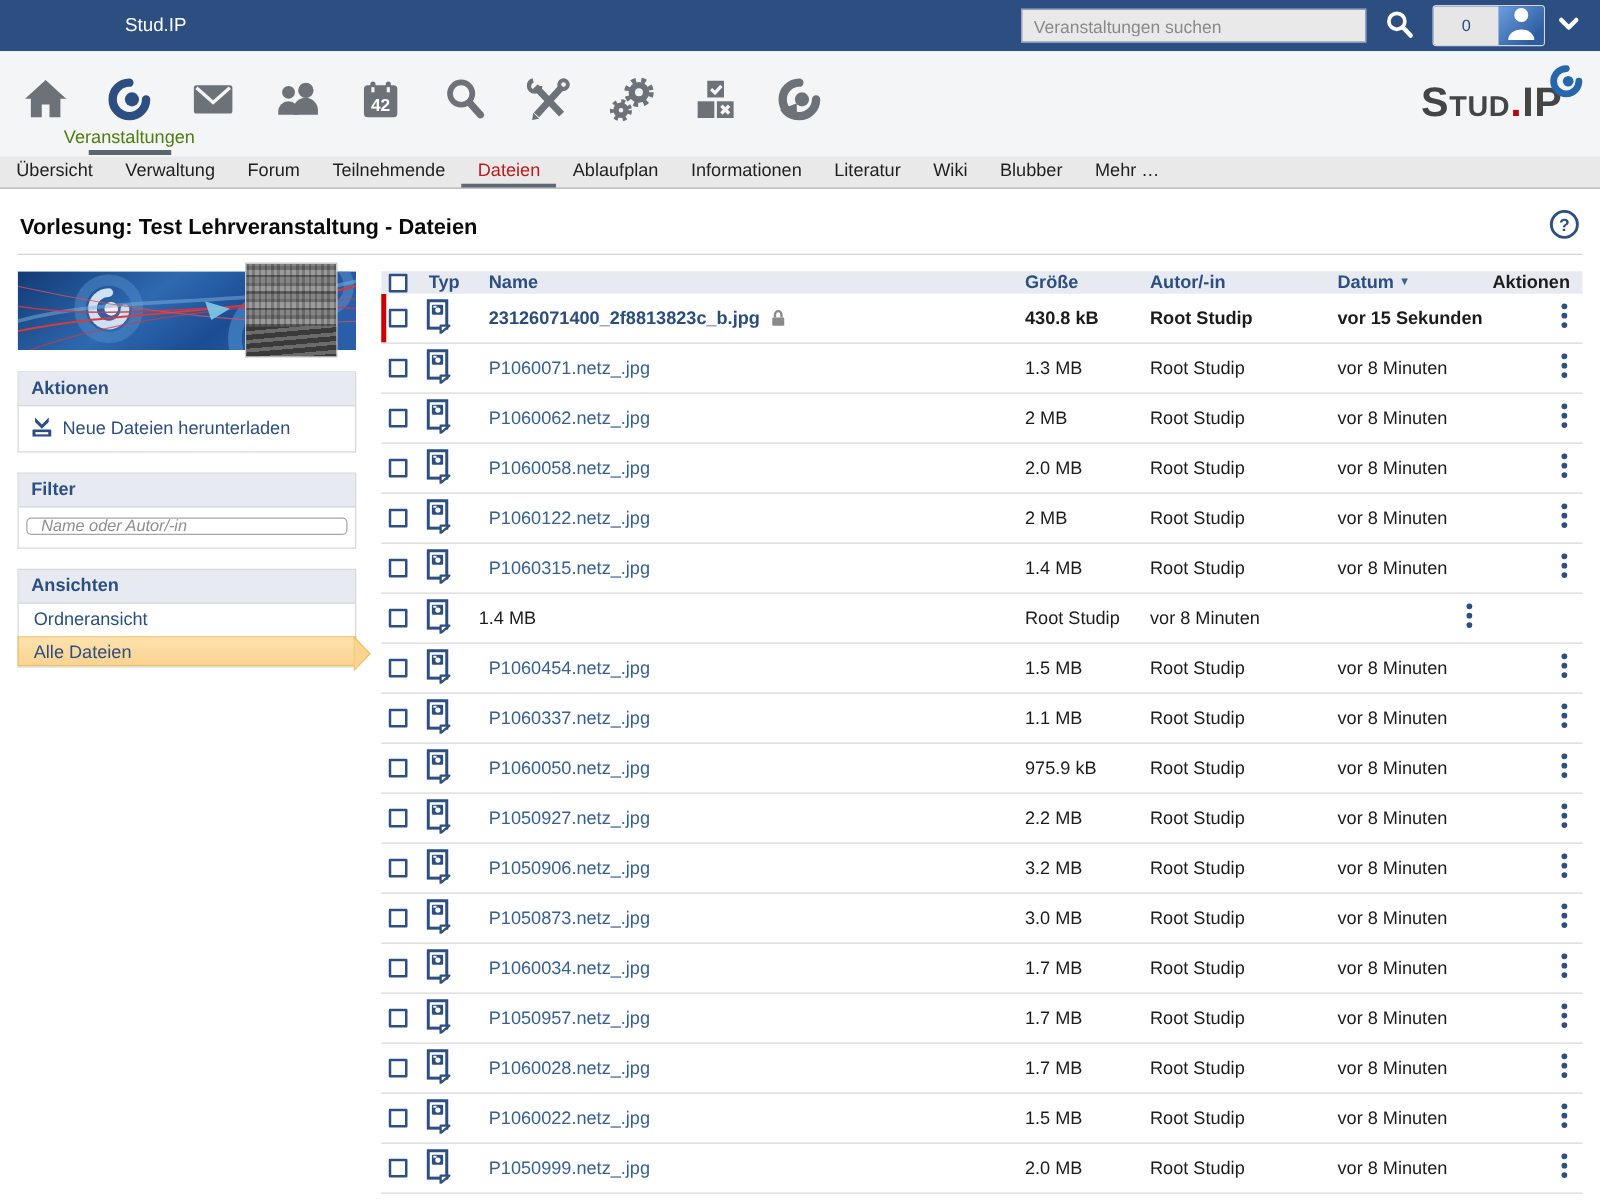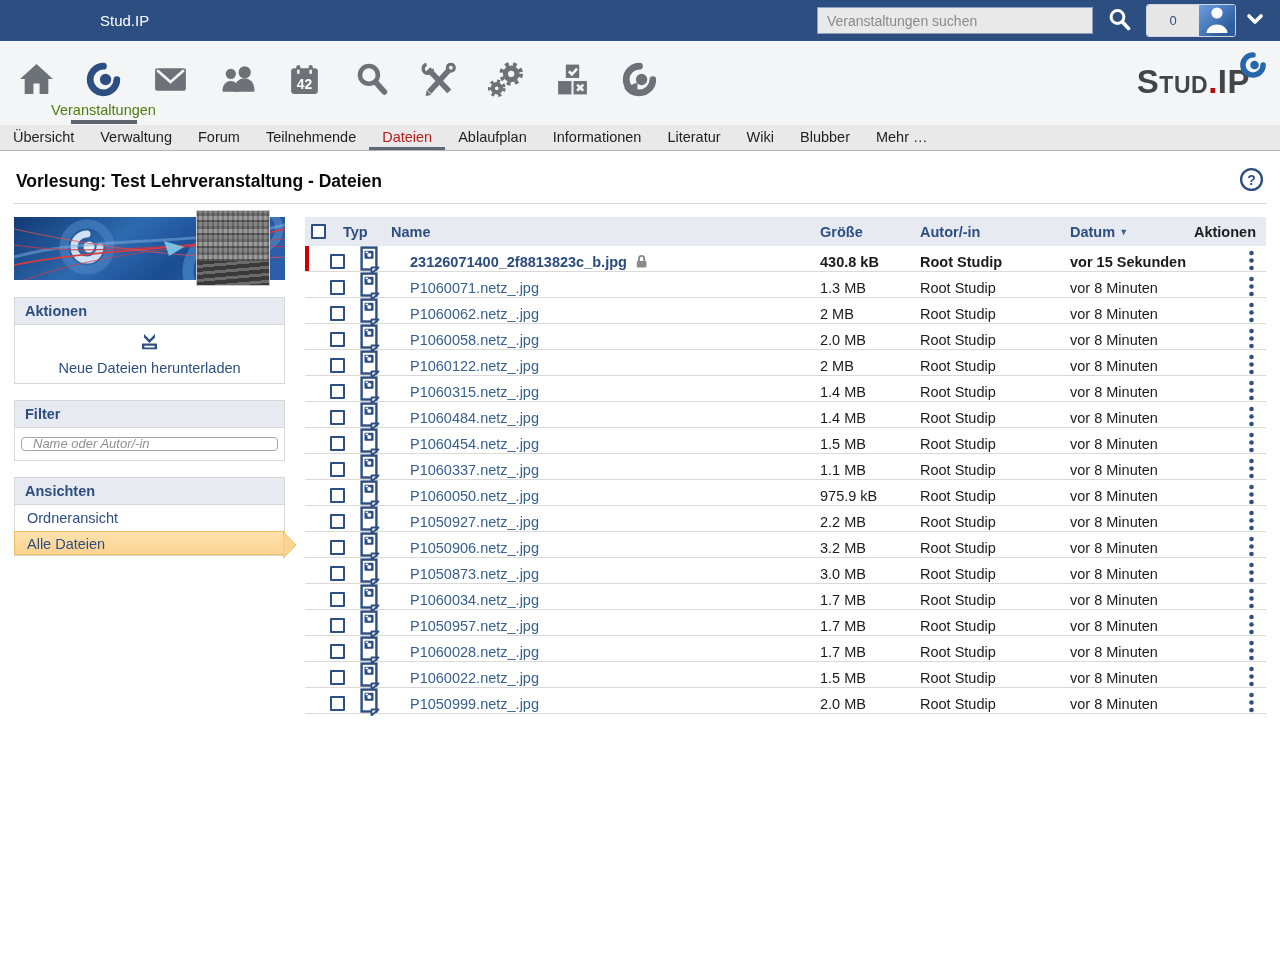--- a/index.html
+++ b/index.html
@@ -57,39 +57,39 @@
     background:
       repeating-linear-gradient(90deg, rgba(0,0,0,.22) 0 2px, rgba(255,255,255,0) 2px 5px),
       repeating-linear-gradient(0deg, #9a9a9a 0 4px, #6f6f6f 4px 7px, #858585 7px 11px, #5c5c5c 11px 13px);
   }
   .photo-seats { position:absolute; bottom:0; left:0; right:0; height:24px;
     background:repeating-linear-gradient(175deg,#3a3a3a 0 4px,#6b6b6b 4px 7px); }
   
   .widget { border:1px solid #d8d8d8; margin-bottom:16px; background:#fff; }
   .widget-head { background:#e7ebf1; border-bottom:1px solid #d8d8d8; padding:5px 10px;
     font-weight:bold; color:#2d4e81; }
-  .action-row { display:flex; align-items:center; gap:7px; padding:7px 9px; color:#2d4e81; cursor:pointer;flex-direction:column; }
+  .action-row { display:flex; align-items:center; gap:7px; padding:7px 9px; color:#2d4e81; cursor:pointer; }
   .filter-body { padding:7px 6px 9px 6px; }
   .filter-input { width:100%; height:14px; border:1px solid #a6a6a6; border-radius:4px;
     font-family:inherit; font-size:13px; padding:0 11px; color:#333;font-style:italic; }
   .filter-input::placeholder { color:#8f8f8f; }
   .view-item { height:26px; line-height:26px; padding:0 12px; color:#2d4e81; cursor:pointer; }
   .view-item.active { position:relative; margin:0 -1px; height:24px; line-height:24px;
     background:linear-gradient(#fde2ae,#fbd391); border:1px solid #efbe62; }
   .view-arrow { position:absolute; right:-13px; top:-1px; }
   
   .filestable { flex:1; min-width:0; }
   .thead, .row { display:grid; grid-template-columns:34px 44px 1fr 100px 150px 120px 76px; align-items:center; }
-  .thead { background:#e7ebf1; height:29px; font-weight:bold; color:#2d4e81; }
+  .thead { background:#e7ebf1; height:18px; font-weight:bold; color:#2d4e81; }
   .th { white-space:nowrap; }
   .th-typ { padding-left:4px; }
   .th-name, .cell-name { padding-left:8px; }
   .th-actions { color:#1c1c1c; justify-self:end; padding-right:10px; }
   .sort-ind { font-size:9px; color:#3a6292; margin-left:4px; position:relative; top:-2px; }
-  .row { height:26px; border-bottom:1px solid #d9d9d9; color:#1b1b1b;padding-left:19px; }
+  .row { height:40px; border-bottom:1px solid #d9d9d9; color:#1b1b1b; }
   .row.new { box-shadow:inset 4px 0 0 #cc0000; font-weight:bold; }
   .cell-check { padding-left:6px; display:flex; }
   .checkbox { width:15px; height:15px; border:2px solid #2e4f84; background:#fff; border-radius:1px;
     display:inline-block; cursor:pointer; }
   .cell-typ { display:flex; padding-left:2px; }
   .cell-name { display:flex; align-items:center; gap:8px; min-width:0; }
   a.file { color:#38608f; text-decoration:none; white-space:nowrap; overflow:hidden; text-overflow:ellipsis; }
   .row.new a.file { color:#2b4d7e; }
   .cell-actions { justify-self:end; padding-right:11px; display:flex; cursor:pointer; }
 </style>
@@ -538,23 +538,20 @@
           </div>
     <div class="cell-typ">
             <span class="file-ic"><svg width="21" height="28" viewBox="0 0 21 28">
                 <rect x="1.6" y="1.6" width="14.8" height="21.9" fill="#ffffff" stroke="#2d4e81" stroke-width="2.4"></rect>
                 <rect x="4.5" y="4.8" width="9" height="8" rx="1" fill="#2d4e81"></rect>
                 <rect x="5.6" y="5.6" width="2.6" height="1.6" fill="#ffffff"></rect>
                 <circle cx="9.3" cy="9" r="2.1" fill="#ffffff"></circle>
                 <polygon points="11.5,21.5 18.5,21.5 11.5,27.5" fill="#ffffff" stroke="#2d4e81" stroke-width="1.8" stroke-linejoin="round"></polygon>
               </svg></span>
           </div>
-    <div class="cell-name">
-            <a class="file" href="#">P1060484.netz_.jpg</a>
-          </div>
     <div class="f-size">1.4 MB</div>
     <div class="f-author">Root Studip</div>
     <div class="f-date">vor 8 Minuten</div>
     <div class="cell-actions">
             <span>
       <svg width="7" height="21" viewBox="0 0 7 21">
                 <circle cx="3.5" cy="3" r="2.3" fill="#2d4e81"></circle>
                 <circle cx="3.5" cy="10.5" r="2.3" fill="#2d4e81"></circle>
                 <circle cx="3.5" cy="18" r="2.3" fill="#2d4e81"></circle>
               </svg>

